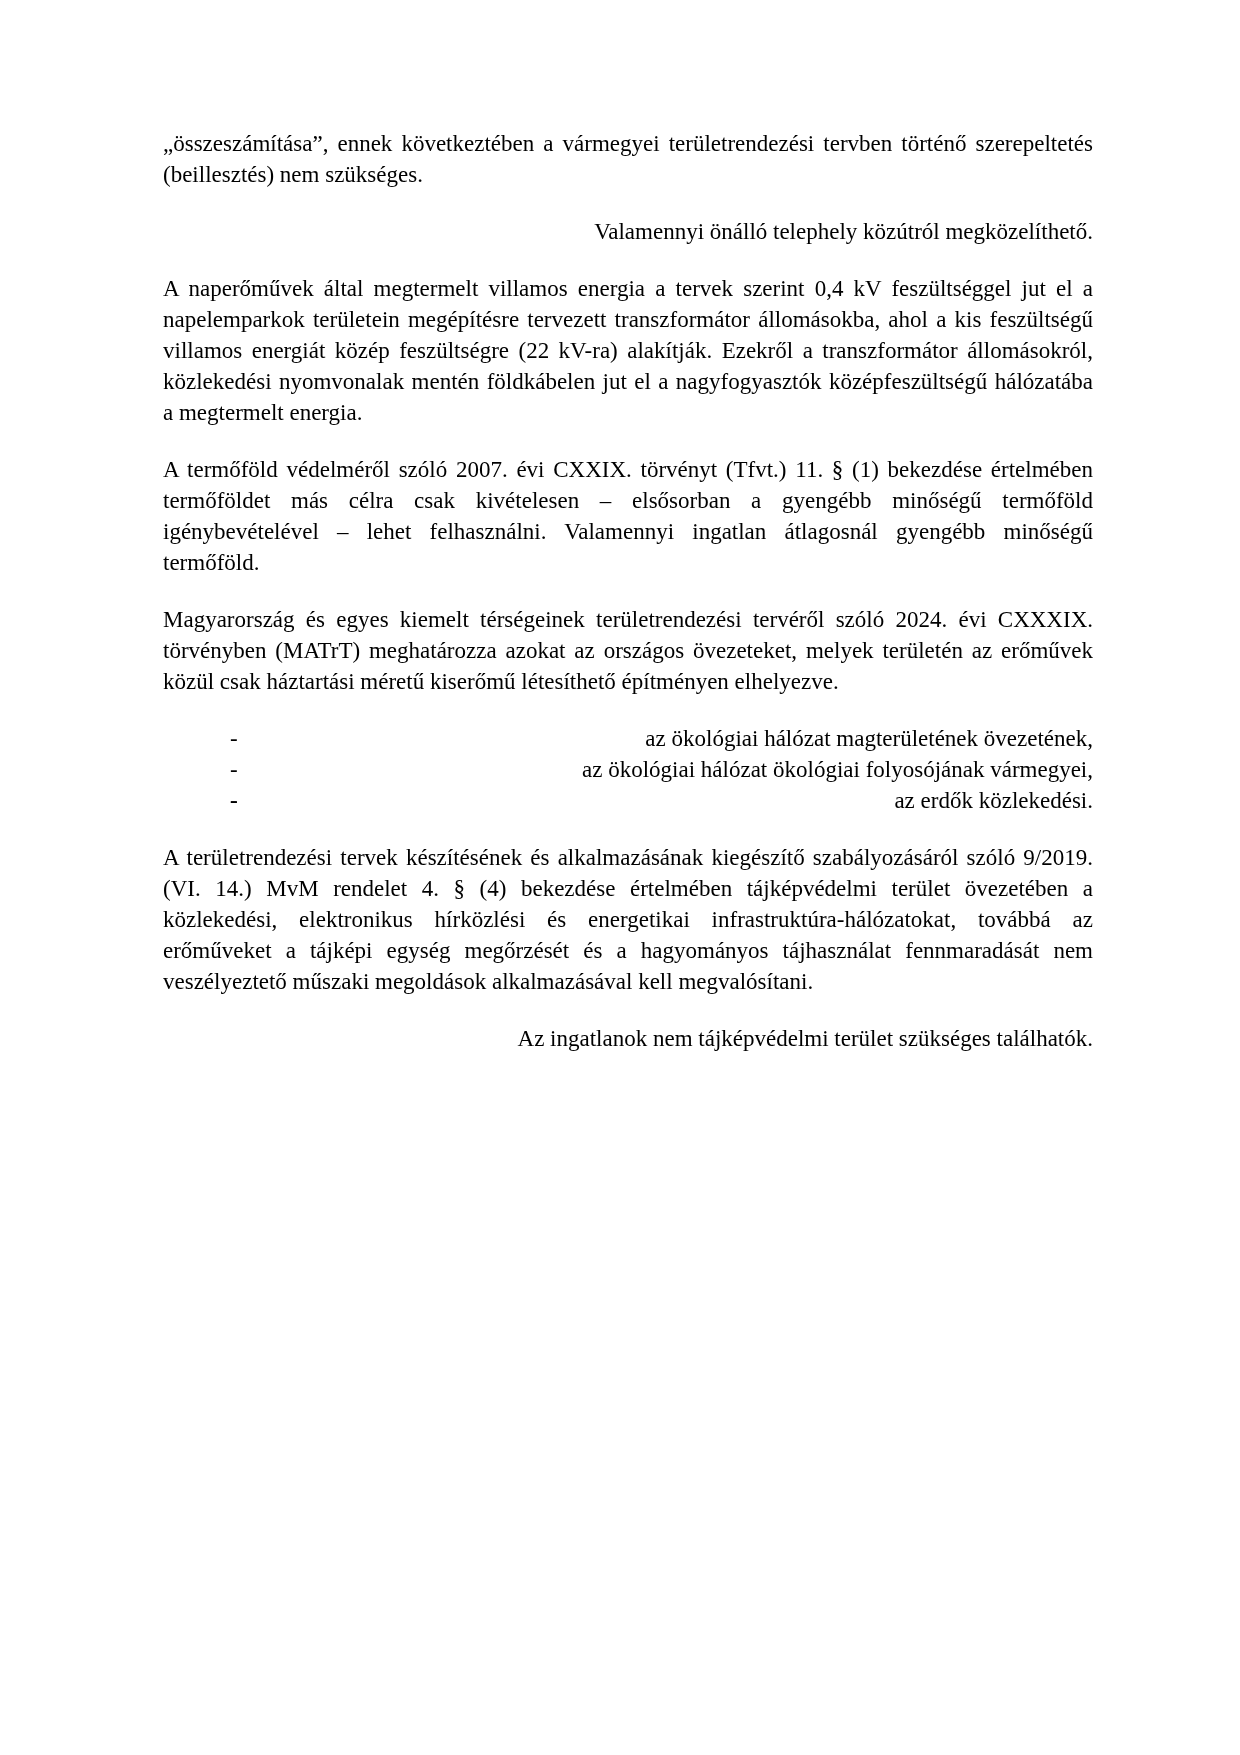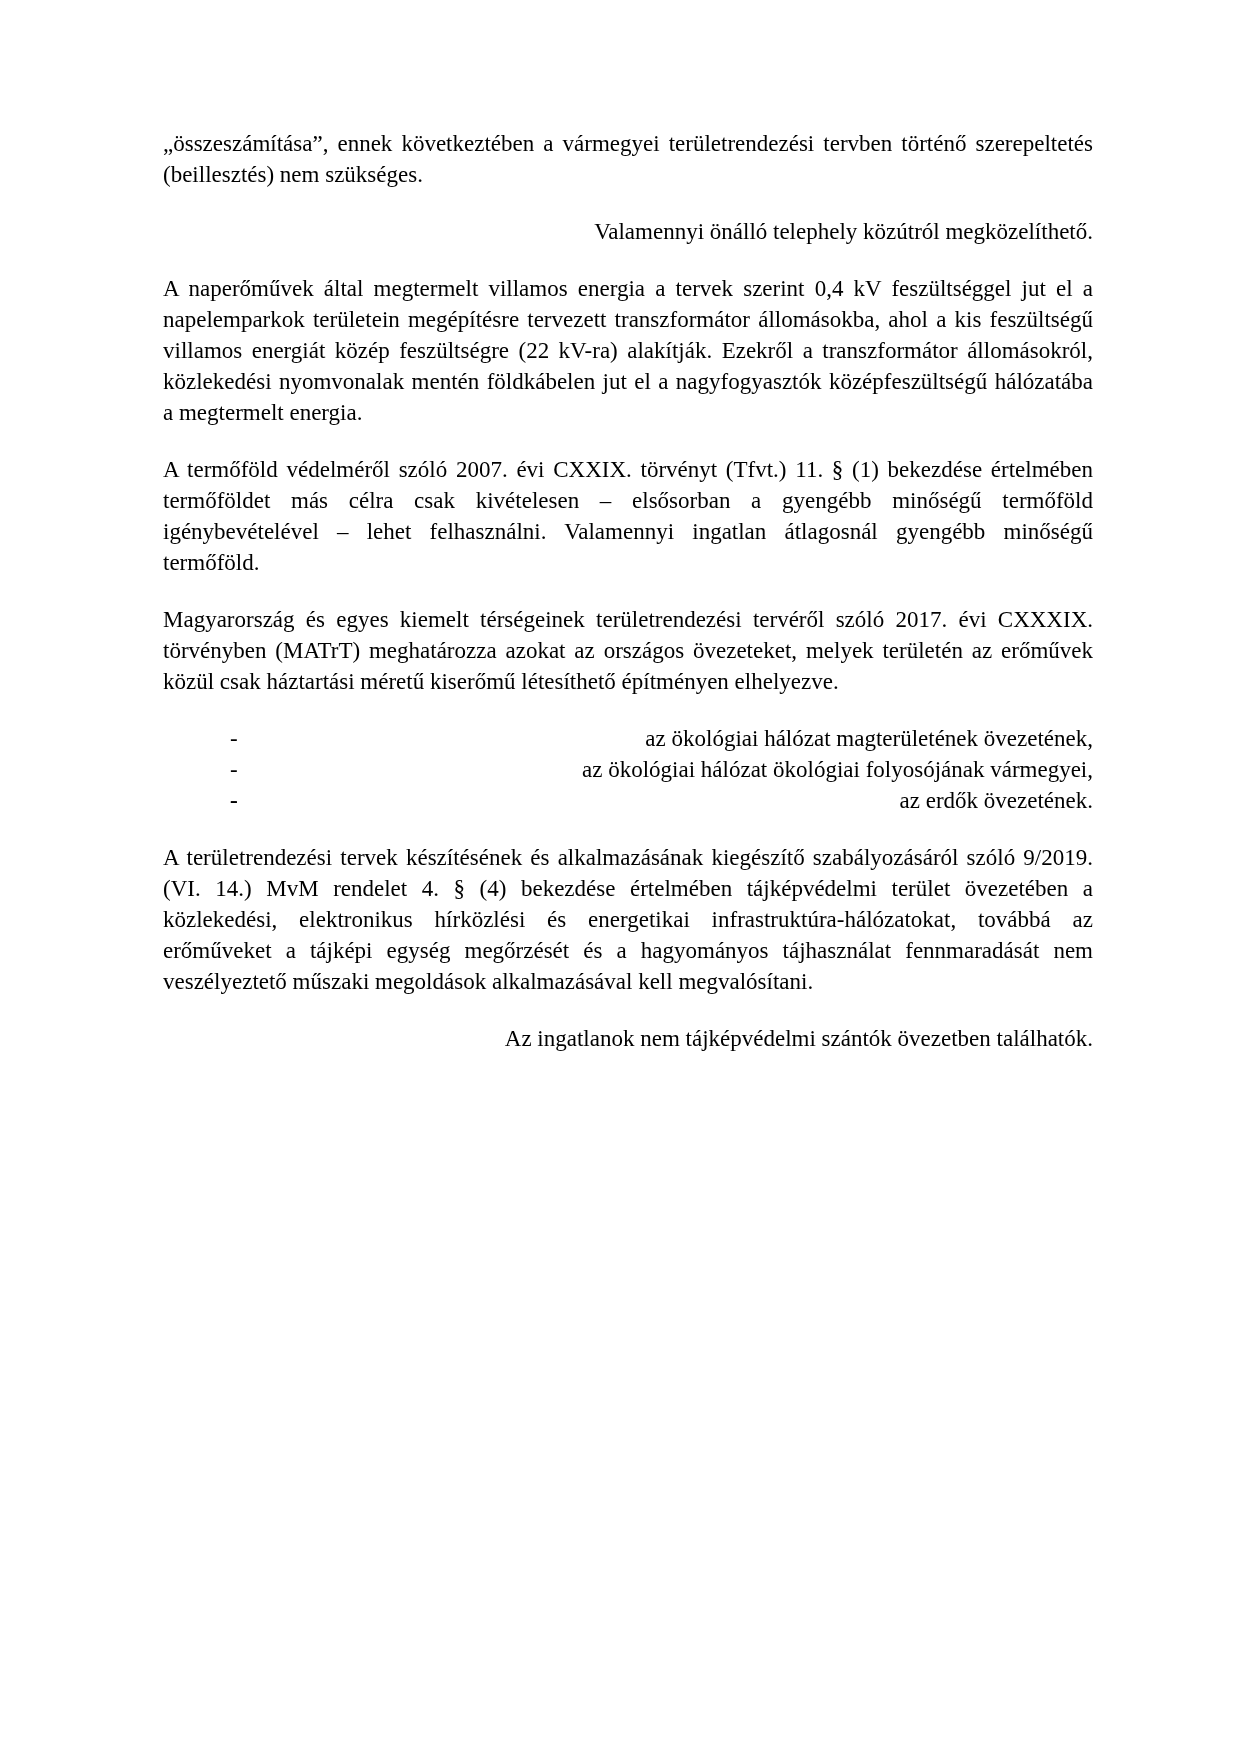--- a/index.html
+++ b/index.html
@@ -55,42 +55,42 @@
 <div class="page">
 
   <p class="just">„összeszámítása”, ennek következtében a vármegyei területrendezési tervben történő szerepeltetés (beillesztés) nem szükséges.</p>
 
   <p class="left">Valamennyi önálló telephely közútról megközelíthető.</p>
 
   <p class="just">A naperőművek által megtermelt villamos energia a tervek szerint 0,4 kV feszültséggel jut el a napelemparkok területein megépítésre tervezett transzformátor állomásokba, ahol a kis feszültségű villamos energiát közép feszültségre (22 kV-ra) alakítják. Ezekről a transzformátor állomásokról, közlekedési nyomvonalak mentén földkábelen jut el a nagyfogyasztók középfeszültségű hálózatába a megtermelt energia.</p>
 
   <p class="just">A termőföld védelméről szóló 2007. évi CXXIX. törvényt (Tfvt.) 11. § (1) bekezdése értelmében termőföldet más célra csak kivételesen – elsősorban a gyengébb minőségű termőföld igénybevételével – lehet felhasználni. Valamennyi ingatlan átlagosnál gyengébb minőségű termőföld.</p>
 
-  <p class="just">Magyarország és egyes kiemelt térségeinek területrendezési tervéről szóló 2017. évi CXXXIX. törvényben (MATrT) meghatározza azokat az országos övezeteket, melyek területén az erőművek közül csak háztartási méretű kiserőmű létesíthető építményen elhelyezve.</p>
+  <p class="just">Magyarország és egyes kiemelt térségeinek területrendezési tervéről szóló 2024. évi CXXXIX. törvényben (MATrT) meghatározza azokat az országos övezeteket, melyek területén az erőművek közül csak háztartási méretű kiserőmű létesíthető építményen elhelyezve.</p>
 
   <div class="bullet-list">
 
     <div class="li left">
       <span class="bullet">-</span>
       <span>az ökológiai hálózat magterületének övezetének,</span>
     </div>
 
     <div class="li left">
       <span class="bullet">-</span>
       <span>az ökológiai hálózat ökológiai folyosójának vármegyei,</span>
     </div>
 
     <div class="li left">
       <span class="bullet">-</span>
     </div>
 
     <div class="li left">
       <span class="bullet">-</span>
-      <span>az erdők övezetének.</span>
+      <span>az erdők közlekedési.</span>
     </div>
   </div>
 
   <p class="just">A területrendezési tervek készítésének és alkalmazásának kiegészítő szabályozásáról szóló 9/2019. (VI. 14.) MvM rendelet 4. § (4) bekezdése értelmében tájképvédelmi terület övezetében a közlekedési, elektronikus hírközlési és energetikai infrastruktúra-hálózatokat, továbbá az erőműveket a tájképi egység megőrzését és a hagyományos tájhasználat fennmaradását nem veszélyeztető műszaki megoldások alkalmazásával kell megvalósítani.</p>
 
-  <p class="left">Az ingatlanok nem tájképvédelmi szántók övezetben találhatók.</p>
+  <p class="left">Az ingatlanok nem tájképvédelmi terület szükséges találhatók.</p>
 
 
 </div>
 
 </body></html>

